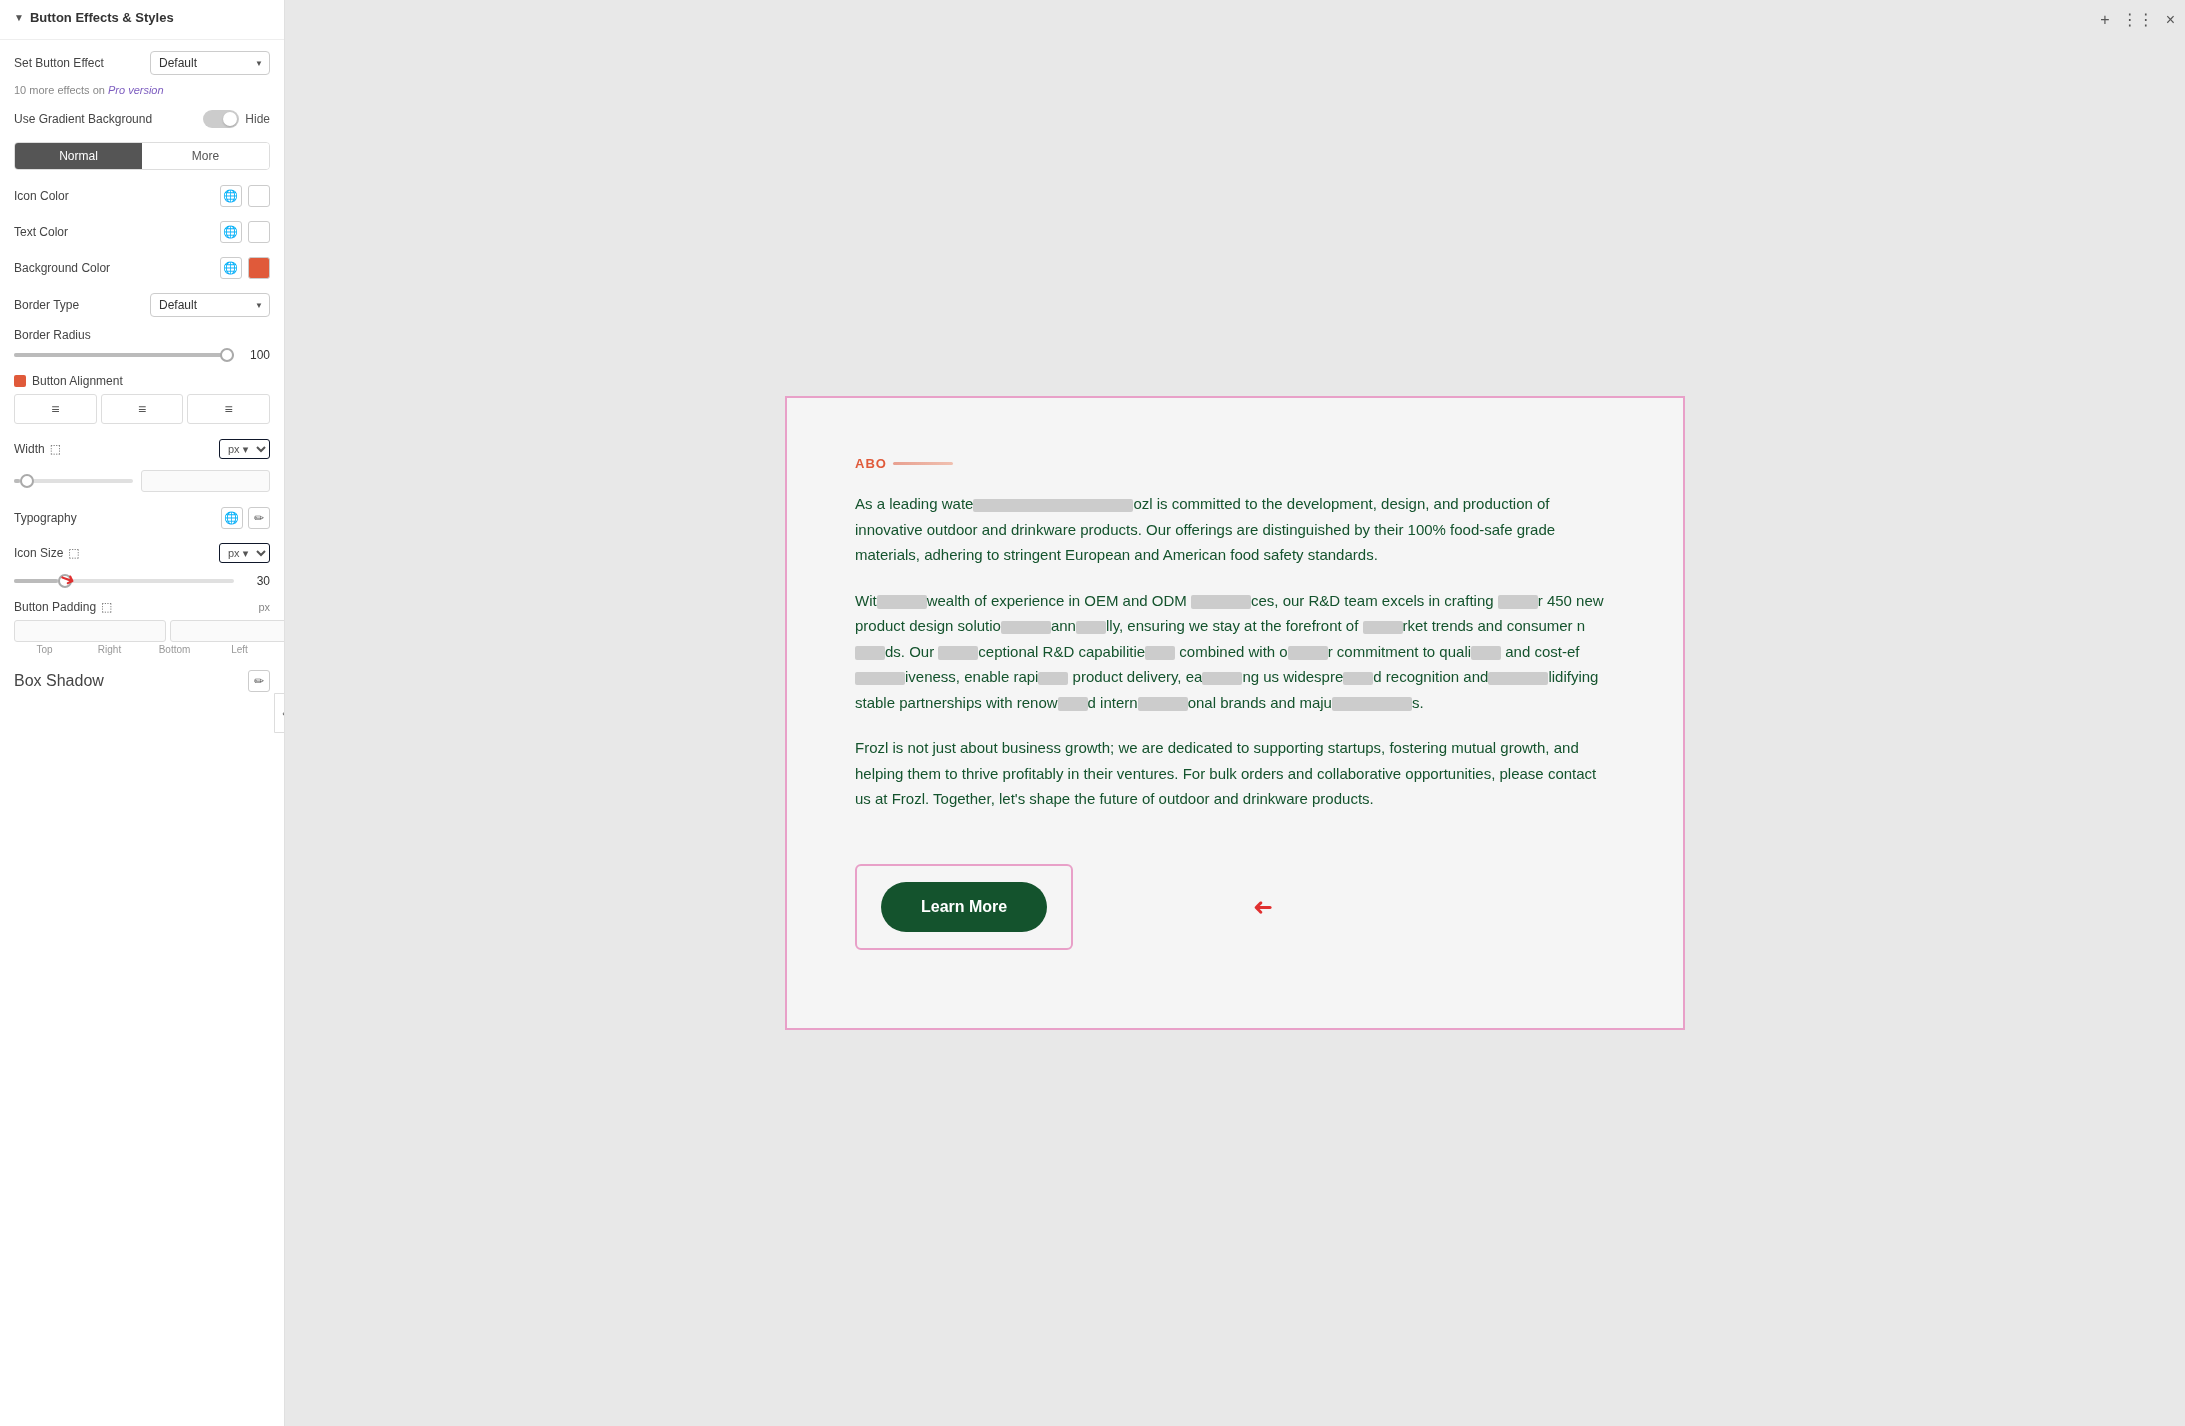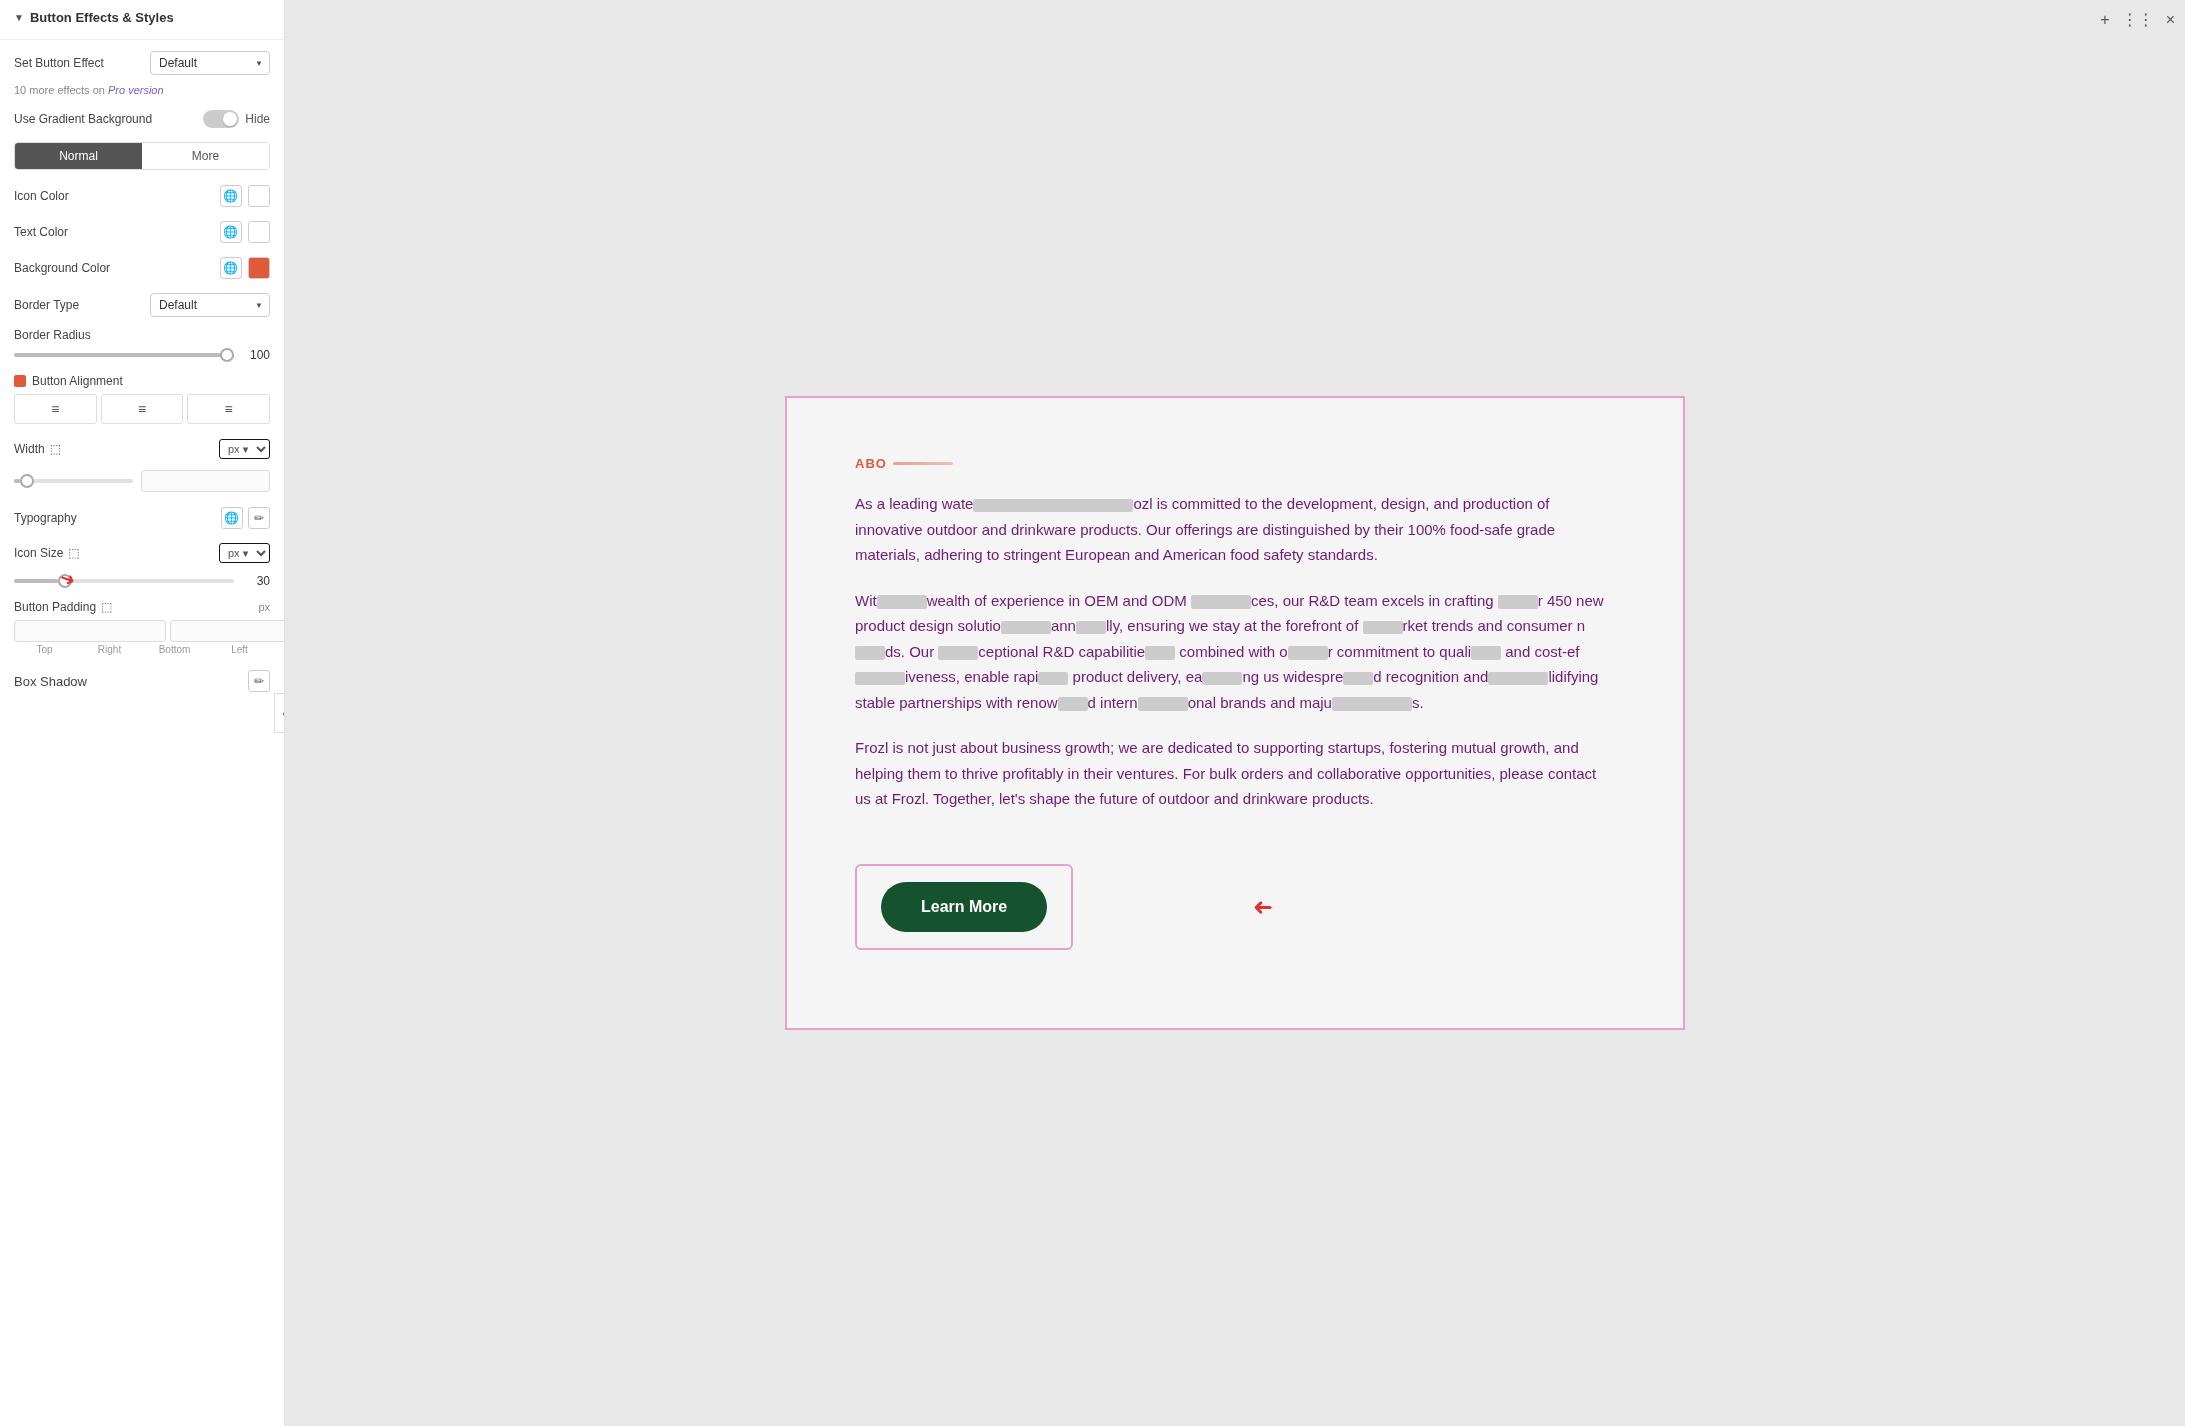--- a/index.html
+++ b/index.html
@@ -267,21 +267,21 @@
       background: #fafafa;
     }
     .padding-sub-labels { display: flex; gap: 4px; margin-top: 2px; }
     .padding-sub-labels span { flex: 1; font-size: 10px; color: #999; text-align: center; }
 
     
     .box-shadow-row {
       display: flex; align-items: center; justify-content: space-between;
       padding: 7px 14px;
     }
-    .box-shadow-row label { font-size: 13px; color: #444; }
+    .box-shadow-row label { font-size: 16px; color: #444; }
 
     
     .need-help {
       display: flex; align-items: center; justify-content: center;
       gap: 8px;
       padding: 16px;
       margin-top: 8px;
     }
     .ea-badge {
       width: 28px; height: 28px;
@@ -364,21 +364,21 @@
       font-size: 42px;
       font-weight: 800;
       color: #1a1a1a;
       line-height: 1.2;
       margin-bottom: 28px;
       font-family: Georgia, serif;
     }
 
     .body-text {
       font-size: 15px;
-      color: #701a75;
+      color: #14532d;
       line-height: 1.7;
       margin-bottom: 20px;
     }
 
     
     .blurred {
       display: inline-block;
       background: #ccc;
       border-radius: 2px;
       color: transparent;

